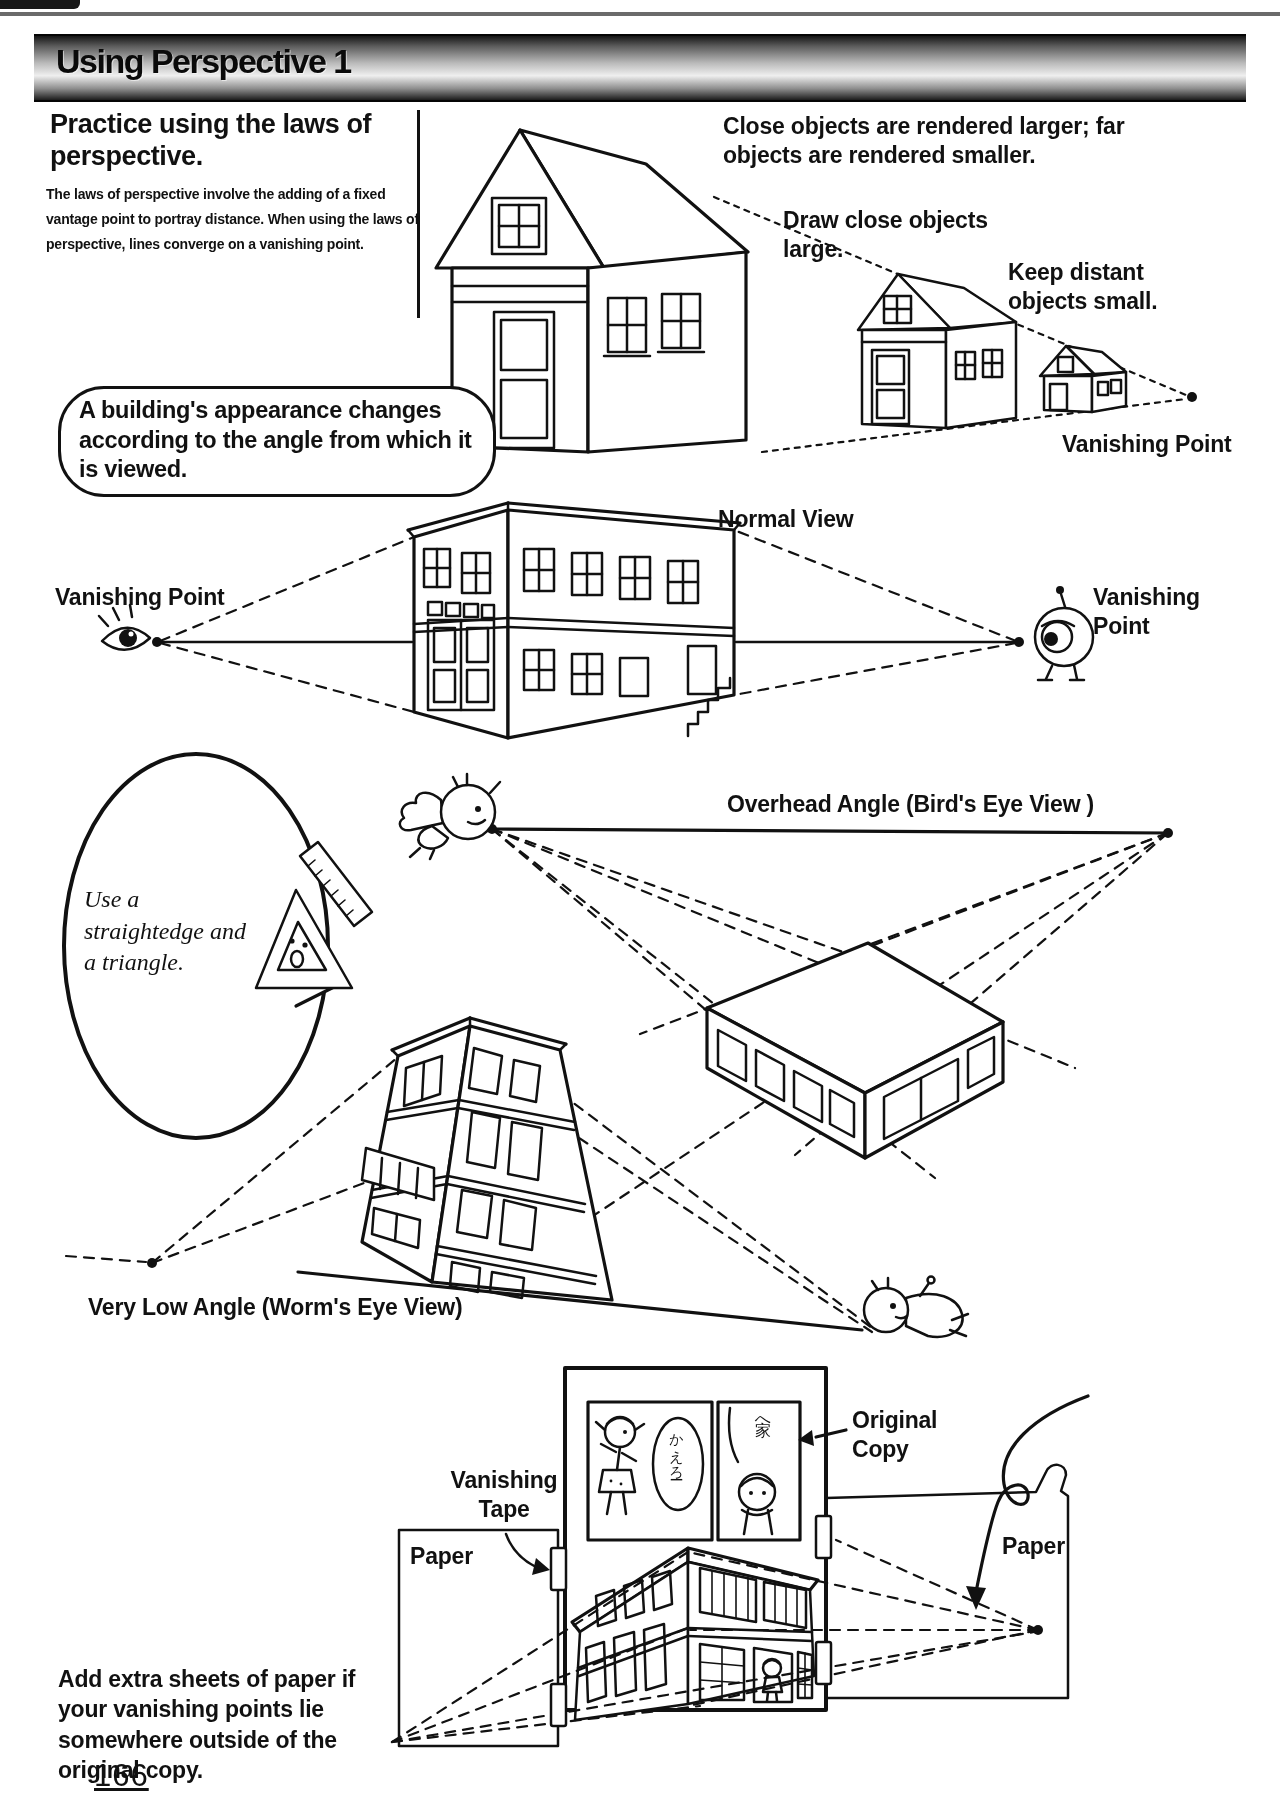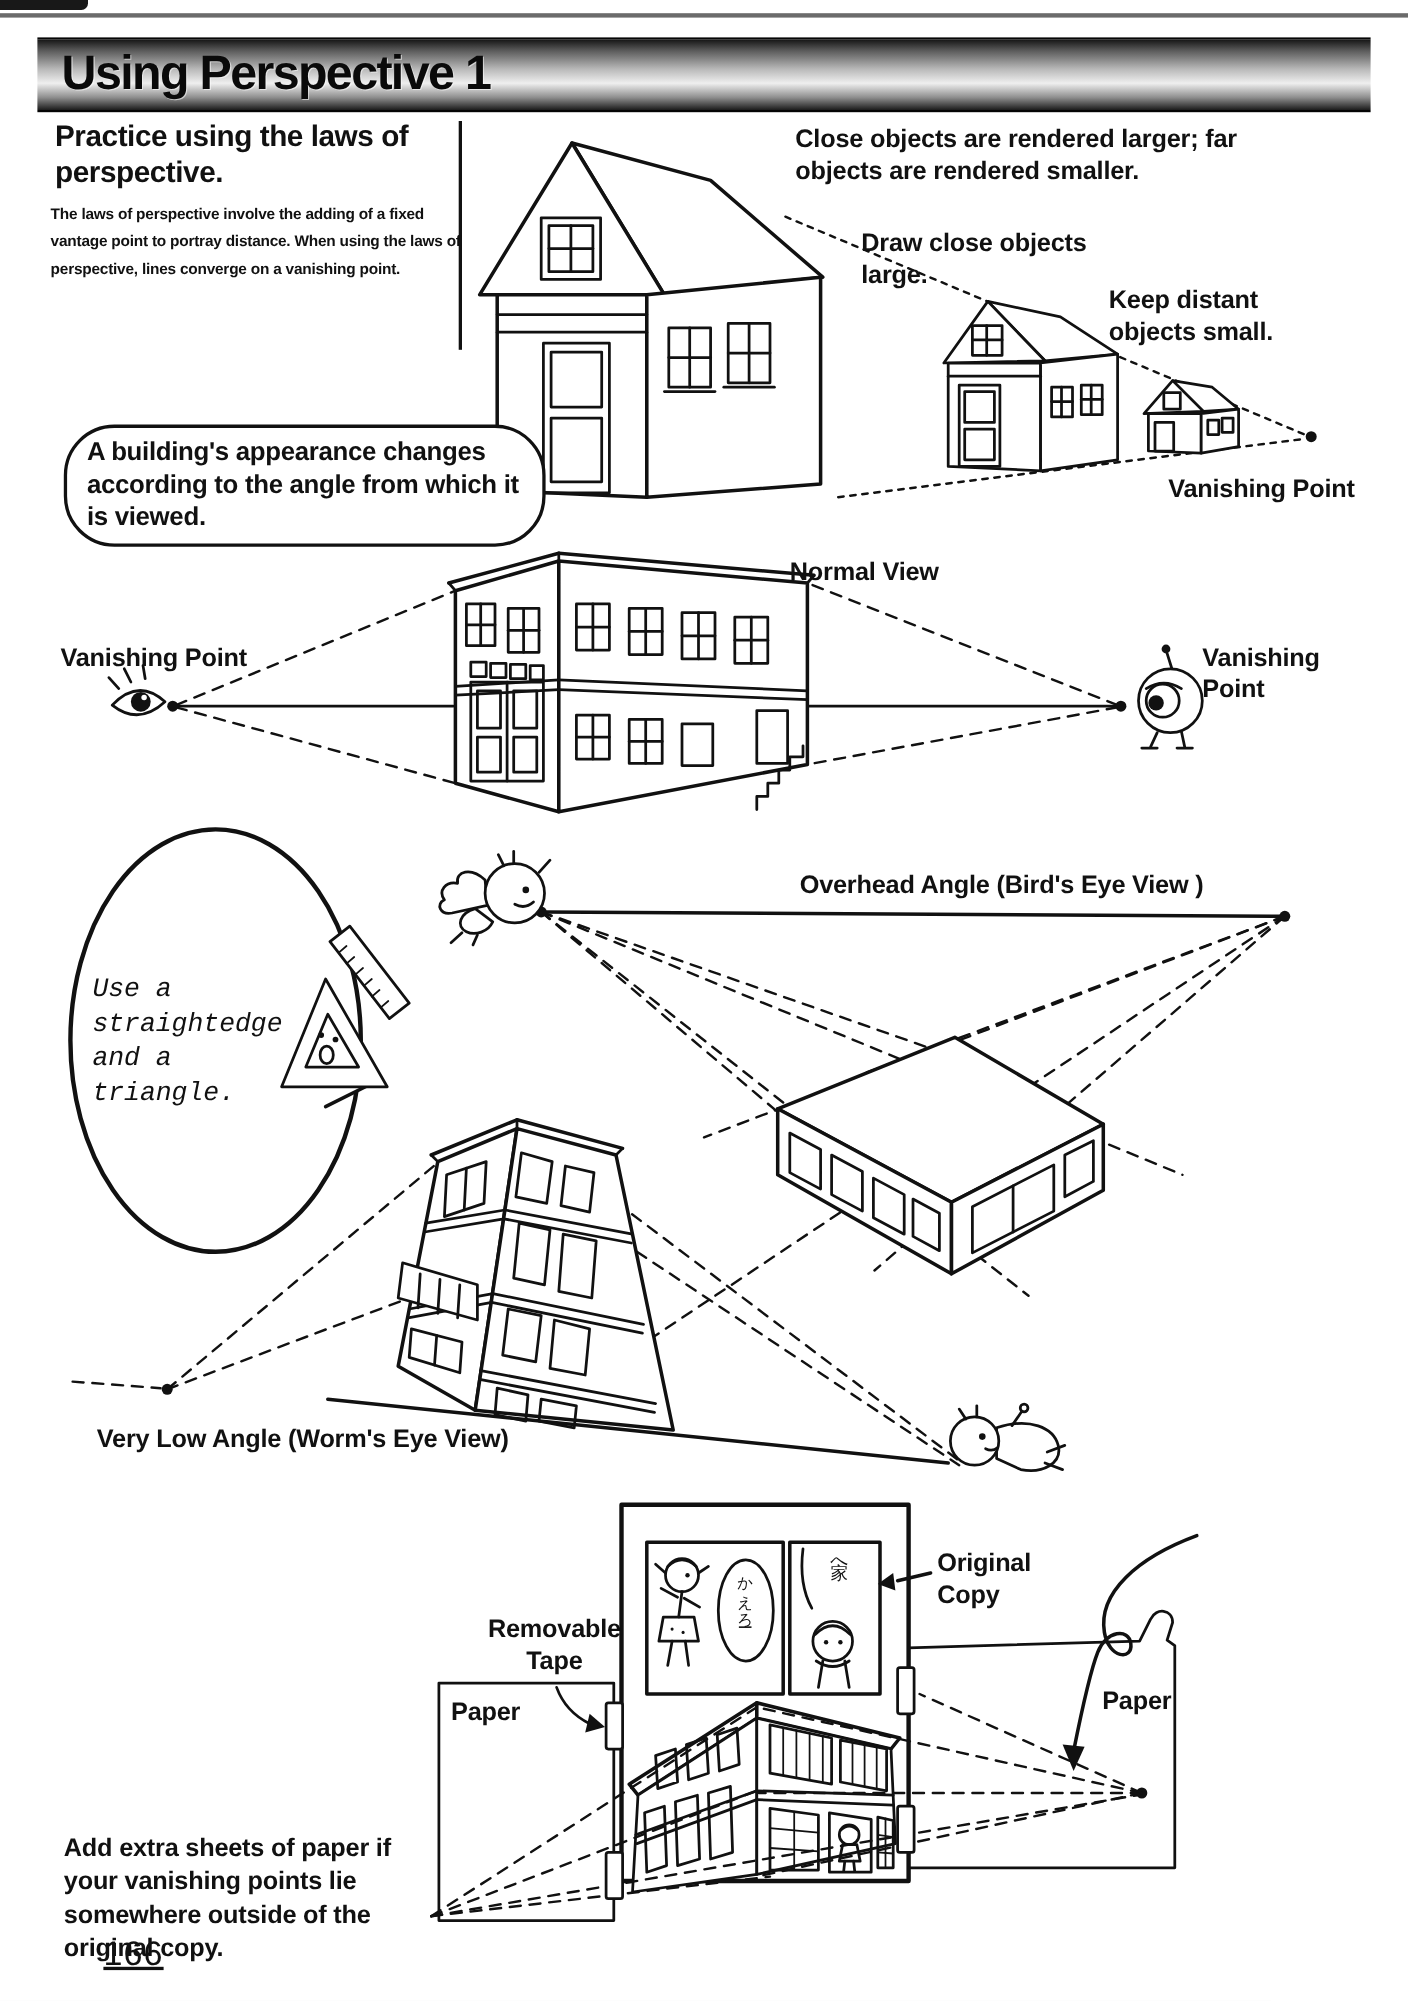--- a/index.html
+++ b/index.html
@@ -5,31 +5,31 @@
   html,body{margin:0;padding:0;background:#e8e8e8;}
   .page{position:relative;width:1280px;height:1819px;background:#fff;overflow:hidden;
         font-family:"Liberation Sans",sans-serif;color:#111;}
   
   .scan-line{position:absolute;left:0;top:12px;width:1280px;height:4px;background:#3a3a3a;opacity:.75;}
   .scan-blob{position:absolute;left:0;top:0;width:80px;height:9px;background:#181818;border-radius:0 0 6px 0;}
   
   .title-bar{position:absolute;left:34px;top:34px;width:1212px;height:64px;
      background:linear-gradient(180deg,#161616 0%,#5c5c5c 16%,#b9b9b9 42%,#efefef 62%,#8f8f8f 82%,#1c1c1c 100%);
      border-top:2px solid #050505;border-bottom:2px solid #050505;}
-  .title-bar h1{margin:0;padding:6px 0 0 22px;font-size:44px;font-weight:700;letter-spacing:-1.5px;
+  .title-bar h1{margin:0;padding:6px 0 0 22px;font-size:34px;font-weight:700;letter-spacing:-1.5px;
      color:#0a0a0a;text-shadow:1px 1px 0 rgba(255,255,255,.55);}
   
   .lbl{position:absolute;font-weight:700;font-size:23px;line-height:1.28;letter-spacing:-.2px;color:#111;}
   .heading{font-size:27px;line-height:1.2;letter-spacing:-.4px;}
   .body-text{font-size:14px;font-weight:700;line-height:1.78;letter-spacing:-.2px;}
   .divider{position:absolute;left:417px;top:110px;width:3px;height:208px;background:#111;}
   .callout{position:absolute;left:58px;top:386px;width:438px;min-height:96px;border:3px solid #111;
      border-radius:46px;box-sizing:border-box;padding:7px 18px 9px;text-align:left;
      font-weight:700;font-size:23.5px;line-height:1.26;letter-spacing:-.3px;background:#fff;}
-  .hand{font-family:Liberation Mono, monospace;font-style:italic;font-weight:400;
+  .hand{font-family:Liberation Serif, serif;font-style:italic;font-weight:400;
         font-size:24px;line-height:1.32;letter-spacing:0;}
   .center{text-align:center;}
   .vtext{writing-mode:vertical-rl;text-orientation:upright;font-weight:400;
          font-family:"DejaVu Sans",sans-serif;}
   .pgnum{font-size:31px;font-weight:400;letter-spacing:1px;text-decoration:underline;}
   
   #art{position:absolute;left:0;top:0;}
   #art line,#art polyline,#art polygon,#art rect,#art path,#art circle,#art ellipse{
      stroke:#111;stroke-width:2.5;fill:none;stroke-linejoin:round;stroke-linecap:round;}
   #art .f{fill:#fff;}
@@ -442,21 +442,21 @@
   <div class="lbl" style="left:718px;top:505px;text-align:center;">Normal View</div>
   <div class="lbl" style="left:55px;top:583px;width:170px;">Vanishing Point</div>
   <div class="lbl" style="left:1093px;top:583px;width:105px;">Vanishing Point</div>
 
   <div class="lbl" style="left:727px;top:790px;width:380px;">Overhead Angle (Bird's Eye View )</div>
   <div class="hand" style="position:absolute;left:84px;top:884px;width:176px;">Use a straightedge and a triangle.</div>
 
   <div class="lbl" style="left:88px;top:1293px;width:400px;">Very Low Angle (Worm's Eye View)</div>
 
   <div class="lbl" style="left:852px;top:1406px;width:92px;">Original Copy</div>
-  <div class="lbl center" style="left:440px;top:1466px;width:128px;">Removable Tape</div>
+  <div class="lbl center" style="left:440px;top:1466px;width:128px;">Vanishing Tape</div>
   <div class="lbl" style="left:410px;top:1542px;">Paper</div>
   <div class="lbl" style="left:1002px;top:1532px;">Paper</div>
   <div class="lbl" style="left:58px;top:1664px;width:308px;line-height:1.32;">Add extra sheets of paper if your vanishing points lie somewhere outside of the original copy.</div>
 
   <div class="vtext" style="position:absolute;left:668px;top:1424px;height:86px;font-size:14px;">かえろー</div>
   <div class="vtext" style="position:absolute;left:752px;top:1408px;height:52px;font-size:16px;">家へ</div>
 
   <div class="pgnum" style="position:absolute;left:94px;top:1758px;">166</div>
 </div>
 

